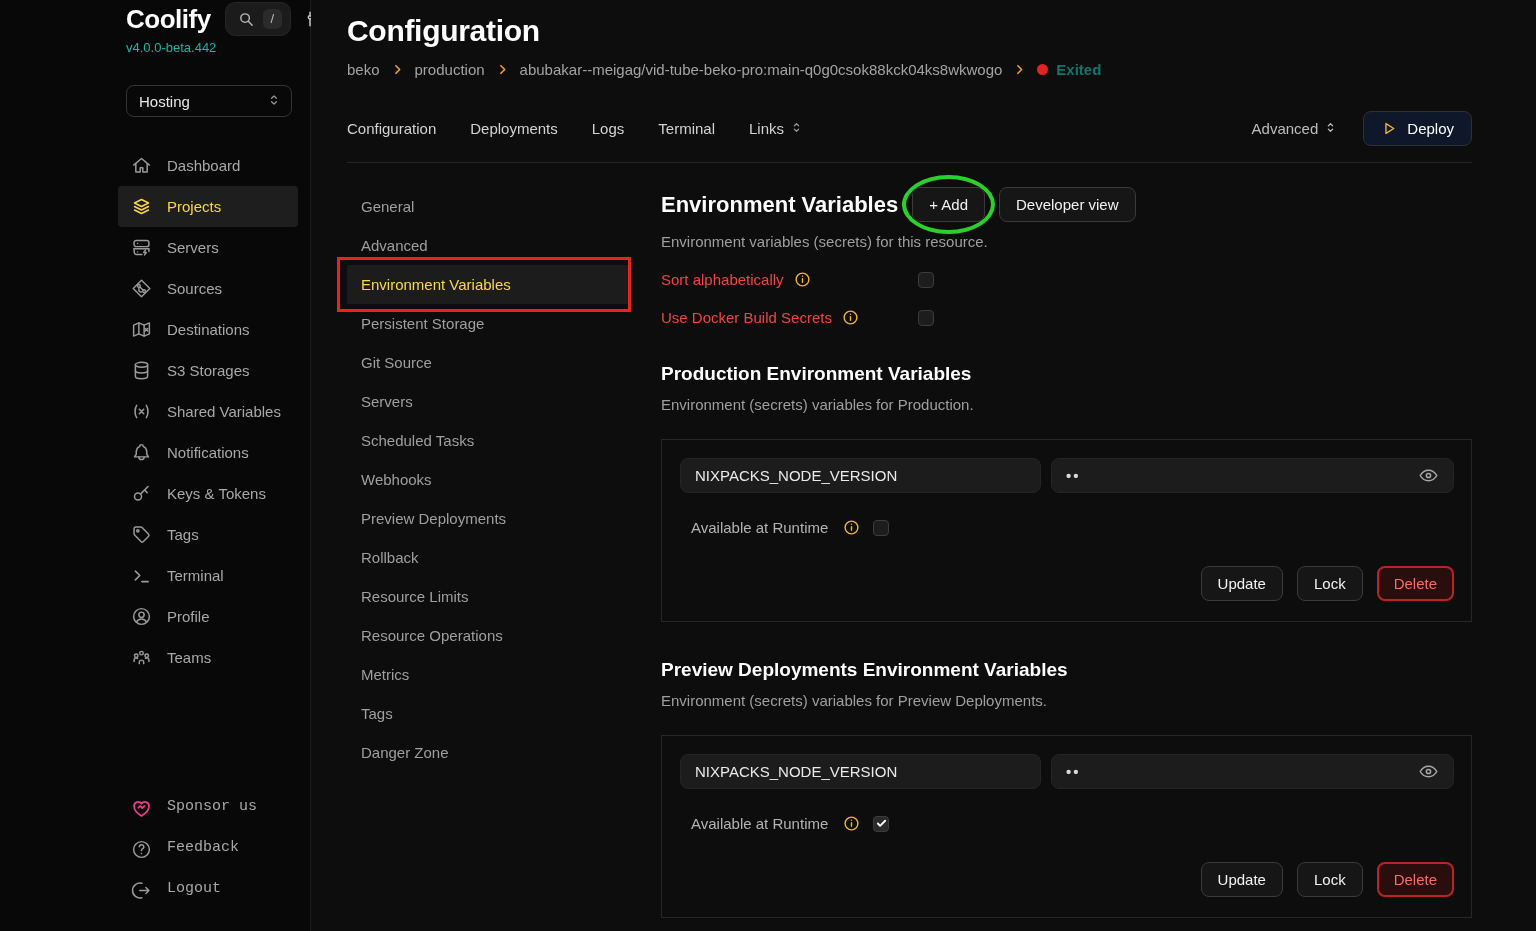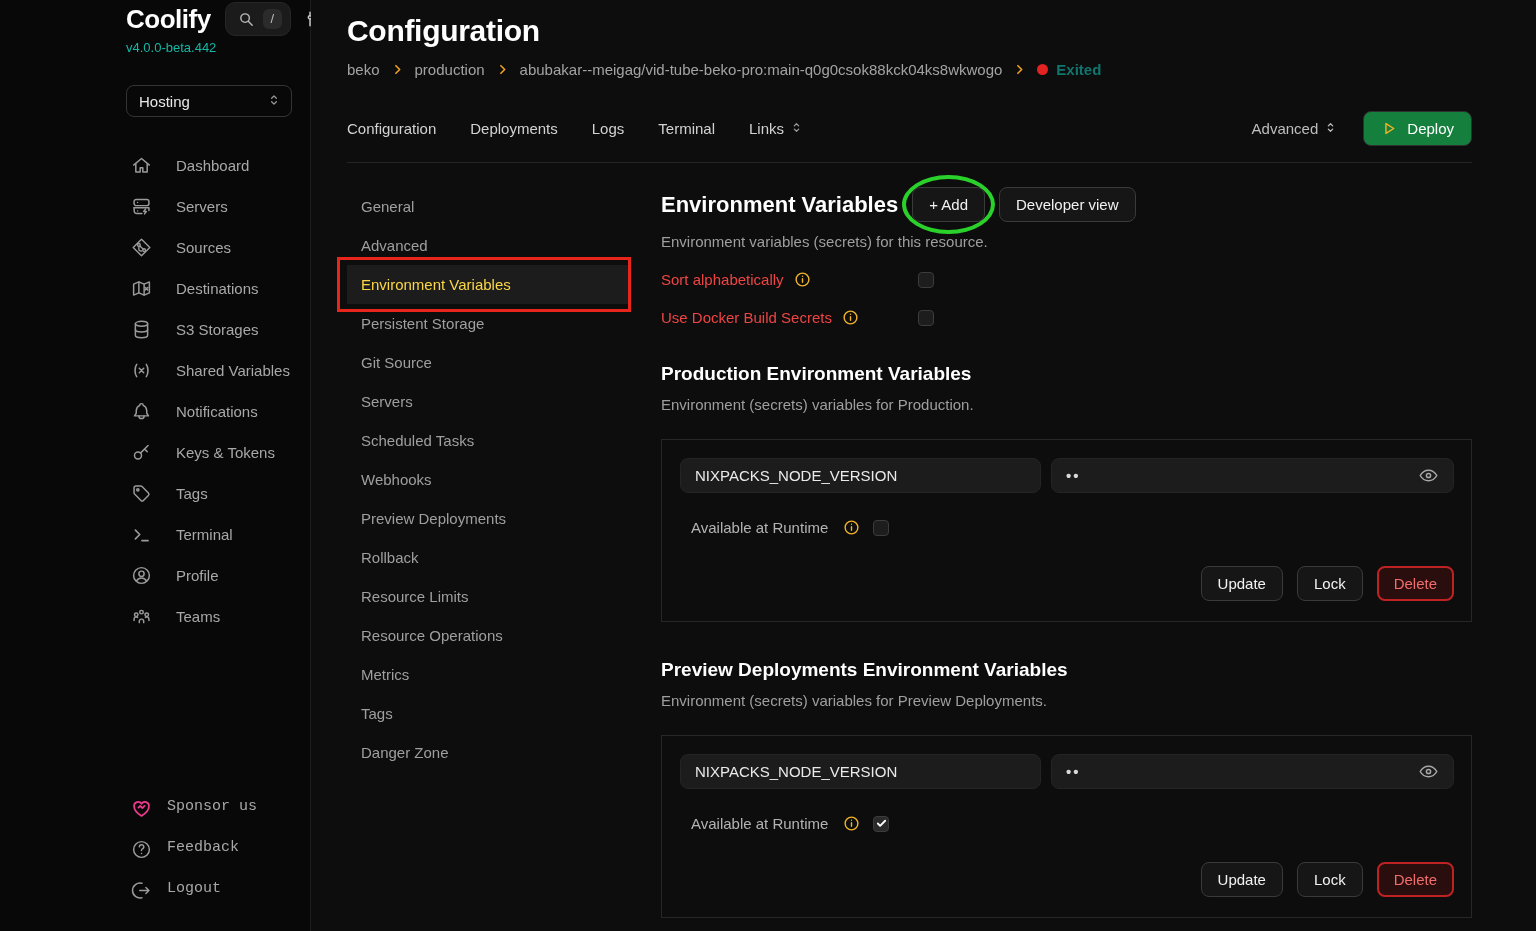--- a/index.html
+++ b/index.html
@@ -24,21 +24,21 @@
          padding:1px 8px; line-height:18px; }
   .sliders { color:#c6c6c6; cursor:pointer; display:flex; }
   .version { color:#14b8a6; font-size:13px; margin-top:4px; }
 
   .workspace { margin:30px 18px 0 126px; height:32px; border:1px solid #343434;
                border-radius:8px; display:flex; align-items:center; padding:0 10px 0 12px;
                color:#e8e8e8; cursor:pointer; }
   .workspace .selector { margin-left:auto; color:#9a9a9a; }
 
   .nav { list-style:none; margin-top:28px; padding:0 12px 0 118px; }
-  .nav li { display:flex; align-items:center; gap:24px; height:41px; padding-left:12px;
+  .nav li { display:flex; align-items:center; gap:15px; height:41px; padding-left:12px;
             color:#a8a8a8; border-radius:4px; cursor:pointer; }
   .nav li .ic { display:flex; width:22px; justify-content:center; color:#9a9a9a; }
   .nav li.active { background:#1e1e1e; color:#fbd647; }
   .nav li.active .ic { color:#fbd647; }
   .nav-footer { margin-top:auto; padding:0 12px 10px 118px; list-style:none; }
   .nav-footer li { display:flex; gap:15px; height:41px; padding-left:12px;
                    color:#a8a8a8; cursor:pointer;font-family:Liberation Mono, monospace; }
   .nav-footer li .ic { display:flex; width:22px; justify-content:center; color:#9a9a9a; }
   .ic.heart { color:#ec3a8c !important; }
 
@@ -50,21 +50,21 @@
   .crumb-sep { color:#f0a020; font-weight:700; display:flex; }
   .status { display:flex; align-items:center; gap:8px; }
   .status-dot { width:11px; height:11px; border-radius:50%; background:#e32222; }
   .status-text { color:#0f766e; font-weight:700; }
 
   .tabbar { display:flex; align-items:center; margin-top:33px; gap:34px; color:#d2d2d2; }
   .tab { cursor:pointer; display:flex; align-items:center; gap:6px; }
   .tab .selector { color:#9a9a9a; }
   .tab-right { margin-left:auto; display:flex; align-items:center; gap:26px; }
   .advanced { display:flex; align-items:center; gap:6px; color:#bdbdbd; cursor:pointer; }
-  .deploy-btn { display:flex; align-items:center; gap:9px; background:#15803d;
+  .deploy-btn { display:flex; align-items:center; gap:9px; background:#0f172a;
                 border:1px solid #303030; border-radius:8px; padding:8px 17px; color:#fff;
                 cursor:pointer; font-size:15px; }
   .deploy-btn svg { color:#f0b429; }
   .rule { border-bottom:1px solid #242424; margin-top:16px; }
 
   .content { display:flex; margin-top:24px; }
   .subnav { width:283px; flex:none; list-style:none; }
   .subnav li { padding:9px 14px; color:#9f9f9f; cursor:pointer; position:relative;
                line-height:21px; }
   .subnav li.active { background:#1c1c1c; color:#fbd647; }
@@ -149,20 +149,30 @@
 
     <ul class="nav">
       <li>
         <span class="ic">
             <svg width="21" height="21" viewBox="0 0 24 24" fill="none" stroke="currentColor" stroke-width="1.7" stroke-linecap="round" stroke-linejoin="round">
               <path d="M3 11.5L12 4l9 7.5"></path>
               <path d="M5.5 10v9.5h5v-5h3v5h5V10"></path>
             </svg>
           </span>
         <span>Dashboard</span>
+      </li>
+      <li class="active">
+        <span class="ic">
+            <svg width="21" height="21" viewBox="0 0 24 24" fill="none" stroke="currentColor" stroke-width="1.7" stroke-linecap="round" stroke-linejoin="round">
+              <path d="M12 4l8 4-8 4-8-4 8-4z"></path>
+              <path d="M4 12l8 4 8-4"></path>
+              <path d="M4 16l8 4 8-4"></path>
+            </svg>
+          </span>
+        <span>Projects</span>
       </li>
       <li>
         <span class="ic">
             <svg width="21" height="21" viewBox="0 0 24 24" fill="none" stroke="currentColor" stroke-width="1.7" stroke-linecap="round" stroke-linejoin="round">
               <rect x="3.5" y="4" width="17" height="7" rx="2.5"></rect>
               <path d="M3.5 13.5h17M20.5 13.5v3"></path>
               <path d="M3.5 13.5c0 4 0 6.5 3 6.5h6"></path>
               <path d="M7.5 7.5h.01M7.5 17h.01"></path>
               <path d="M16.5 15l-2 2.7h3l-2 2.8"></path>
             </svg>

